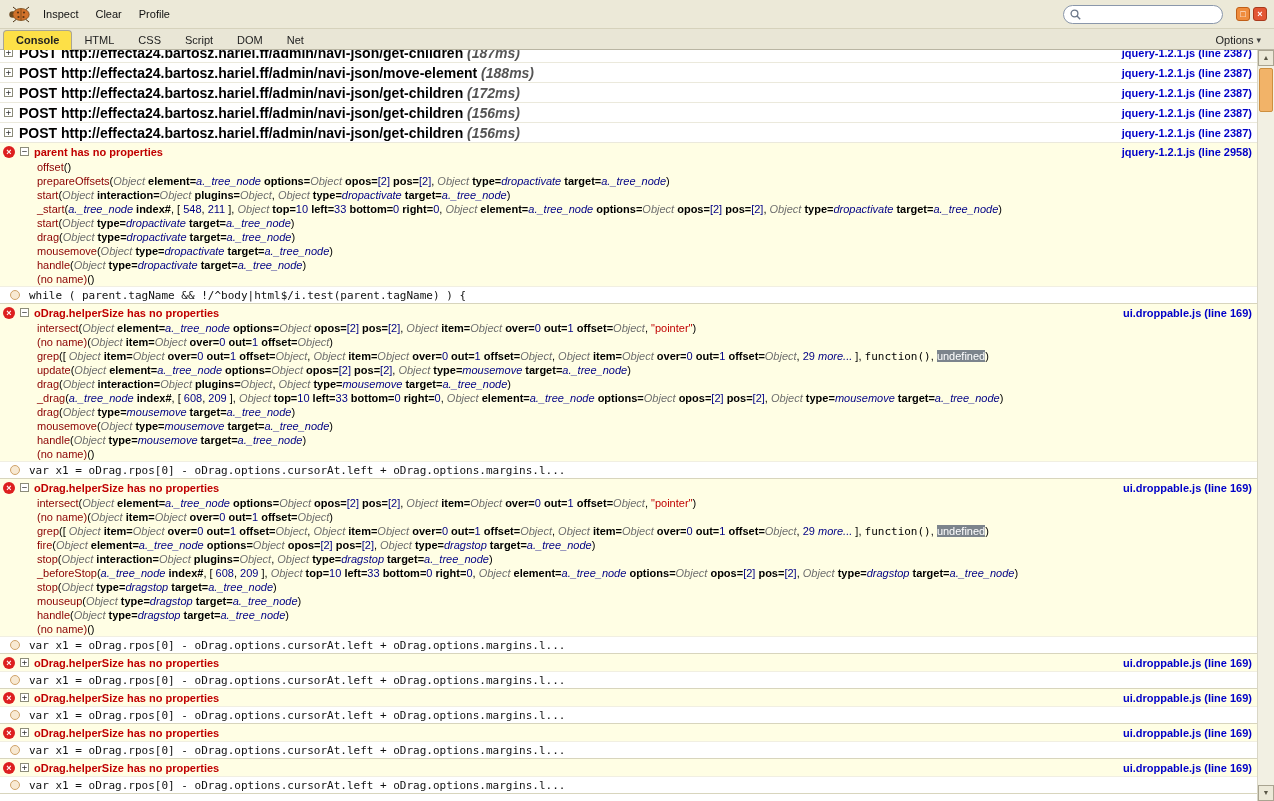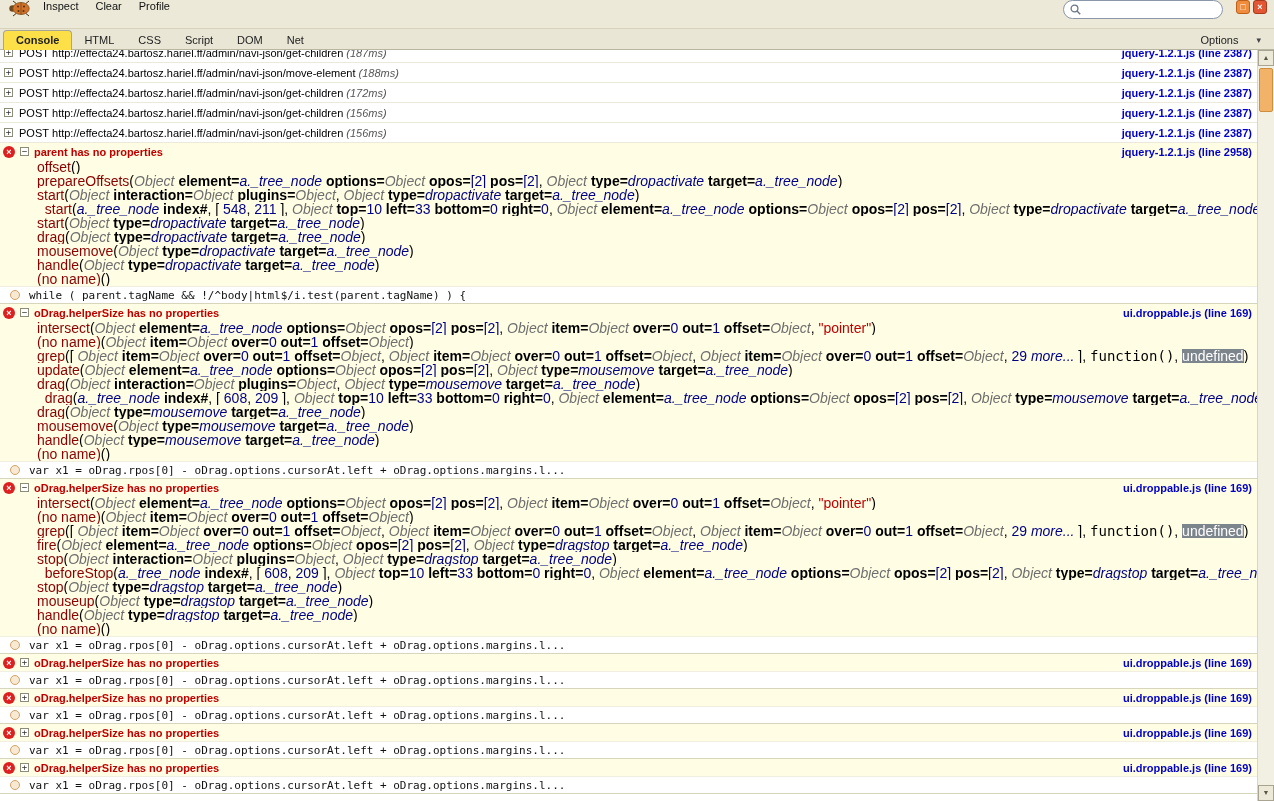--- a/index.html
+++ b/index.html
@@ -1,66 +1,66 @@
 <!DOCTYPE html>
 <html><head>
 <meta charset="utf-8">
 <style>
   * { box-sizing: border-box; }
   body { margin:0; font-family:"Liberation Sans", sans-serif; background:#888; }
   .screen { width:1274px; height:801px; position:relative; background:#fff; overflow:hidden; }
 
   
   .toolbar { position:absolute; top:0; left:0; right:0; height:29px; background:#ece9d8;
-             border-bottom:1px solid #d6d2bc; display:flex; align-items:flex-start; padding:0 7px; }
+             border-bottom:1px solid #d6d2bc; display:flex; align-items:center; padding:0 7px; }
   .bugicon { width:24px; height:17px; margin-right:12px; flex:none; }
   .menuitem { font-size:11px; color:#111; margin-right:17px; cursor:default; }
   .spacer { flex:1; }
   .searchbox { display:flex; align-items:center; width:160px; height:19px; background:#fff;
                border:1px solid #8a97ab; border-radius:10px; padding:0 6px; margin-right:10px; }
   .searchbox svg { flex:none; margin-right:4px; }
   .searchbox input { border:none; outline:none; flex:1; min-width:0; font-size:11px; background:transparent;
                      font-family:"Liberation Sans", sans-serif; }
   .winbtn { width:14px; height:14px; border-radius:3px; color:#fff; font-size:9px; line-height:12px;
             text-align:center; margin-left:3px; cursor:default; font-weight:bold; }
   .winbtn.detach { background:#ef8c3d; border:1px solid #c05f18; }
   .winbtn.close  { background:#e25633; border:1px solid #a83a1c; }
 
   
   .tabbar { position:absolute; top:29px; left:0; right:0; height:21px; background:#e9e6d6;
             border-bottom:1px solid #b9b5a3; display:flex; align-items:flex-end; padding:0 3px; }
   .tab { font-size:11px; padding:3px 12px; color:#222; cursor:default; }
   .tab.active { font-weight:bold; background:#fde047; border:1px solid #a9a594; border-bottom:none;
                 border-radius:4px 4px 0 0; margin-bottom:-1px; padding-bottom:4px; }
-  .options { margin-left:auto; font-size:11px; color:#222; display:flex; align-items:center; gap:18px;
+  .options { margin-left:auto; font-size:11px; color:#222; display:flex; align-items:center; gap:3px;
              padding:0 10px 3px 0; cursor:default; }
   .options .caret { font-size:9px; color:#444; }
 
   
   .console { position:absolute; top:50px; left:0; right:17px; bottom:0; overflow:hidden; background:#fff; }
   .rows { margin-top:-7px; }
 
   .row.req { display:flex; align-items:center; height:20px; border-bottom:1px solid #ebe9dc;
              padding:0 5px 0 4px; white-space:nowrap; overflow:hidden; }
   .twisty { width:9px; height:9px; border:1px solid #8c8c7a; background:#fff; color:#333; font-size:9px;
             line-height:7px; text-align:center; margin-right:6px; flex:none;
             font-family:"DejaVu Sans Mono", monospace; cursor:default; }
-  .reqtext { font-size:11px; font-weight:normal; color:#000; overflow:hidden; white-space:nowrap; }
+  .reqtext { font-size:14px; font-weight:bold; color:#000; overflow:hidden; white-space:nowrap; }
   .time { font-style:italic; color:#555; }
   .srclink { margin-left:auto; color:#0000c8; font-weight:bold; font-size:11px; white-space:nowrap;
              padding-left:14px; cursor:pointer; text-decoration:none; flex:none; }
 
   .errgroup { background:#fffee4; border-bottom:1px solid #d8d5bd; }
   .errtitle { display:flex; align-items:center; height:17px; padding:0 5px 0 3px; }
   .erricon { width:12px; height:12px; border-radius:50%; background:#dd1f1f; color:#fff; font-size:9px;
              line-height:12px; text-align:center; font-weight:bold; margin-right:5px; flex:none; }
   .errtitle .twisty { margin-right:5px; }
   .errmsg { font-size:11px; font-weight:bold; color:#c00000; white-space:nowrap; overflow:hidden; }
 
-  .stackline { font-size:14px; line-height:14px; height:14px; padding-left:37px; white-space:nowrap;
+  .stackline { font-size:11px; line-height:14px; height:14px; padding-left:37px; white-space:nowrap;
                overflow:hidden; color:#000; cursor:default; }
   .tp { color:#000; }
   .tf { color:#8b0000; }
   .to { color:#6e6e6e; font-style:italic; }
   .tk { color:#000; font-weight:bold; }
   .tv { color:#000084; font-style:italic; }
   .tn { color:#000084; }
   .ts { color:#c00000; }
   .tu { background:#7c848c; color:#fff; padding:0 0; }
   .tc { font-family:"DejaVu Sans Mono", monospace; }

